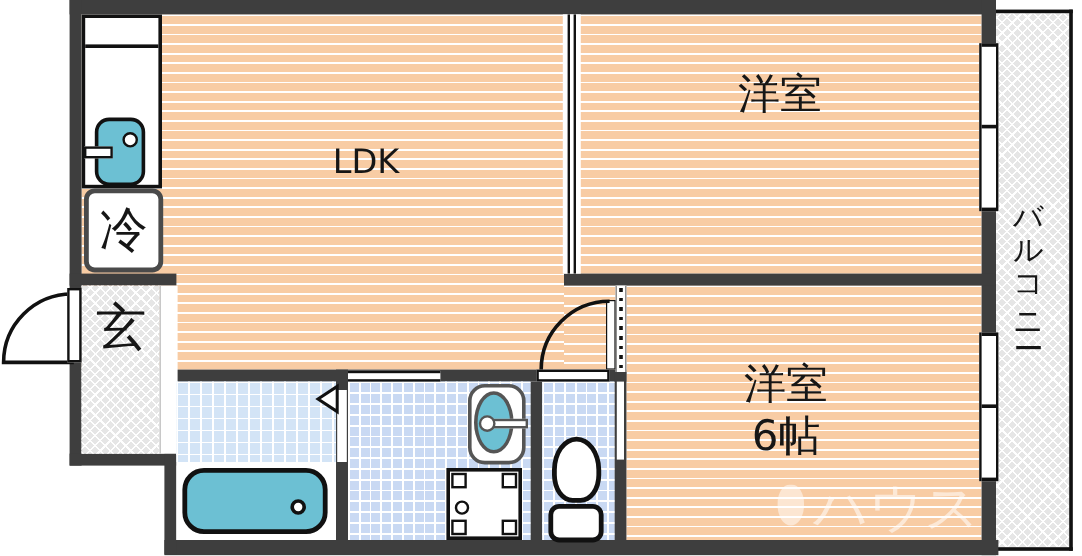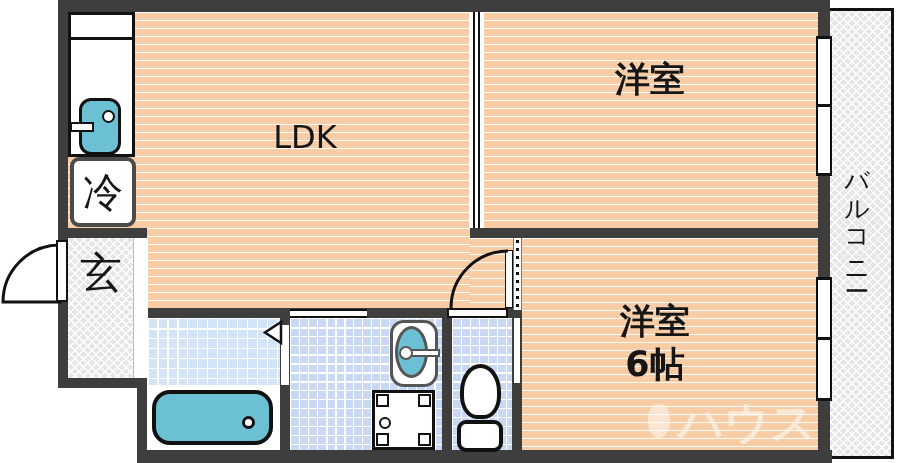--- a/index.html
+++ b/index.html
@@ -15,26 +15,26 @@
   .tileb{background-color:#D3E4F6;
     background-image:repeating-linear-gradient(to right,#fff 0,#fff 1.5px,transparent 1.5px,transparent 10px),
                      repeating-linear-gradient(to bottom,#fff 0,#fff 1.5px,transparent 1.5px,transparent 10px);}
   .tilew{background-color:#C9D9F3;
     background-image:repeating-linear-gradient(to right,#fff 0,#fff 1.5px,transparent 1.5px,transparent 9px),
                      repeating-linear-gradient(to bottom,#fff 0,#fff 1.5px,transparent 1.5px,transparent 9px);}
   .wall{background:#3E3E3E;}
   .white{background:#fff;}
   .rlabel{color:#161616;text-align:center;line-height:1.22;z-index:30;}
   .rlabel span{display:block;}
-  .big{font-size:32px;}
-  .med{font-size:35px;font-weight:bold;}
+  .big{font-size:28px;}
+  .med{font-size:35px;}
   .fix{box-sizing:border-box;position:absolute;}
   svg{position:absolute;overflow:visible;z-index:25;}
   .vtext{writing-mode:vertical-rl;letter-spacing:3px;}
-  .wm{z-index:40;color:rgba(255,255,255,0.55);font-weight:bold;}
+  .wm{z-index:40;color:rgba(255,255,255,0.55);font-weight:normal;}
 </style>
 </head>
 <body>
 
 <div id="plan">
 
   <div class="abs floor" style="left:68px;top:12px;width:402px;height:296px;"></div>
   <div class="abs floor" style="left:470px;top:238px;width:43px;height:70px;"></div>
   <div class="abs floor" style="left:483px;top:12px;width:335px;height:216px;"></div>
   <div class="abs floor" style="left:522px;top:238px;width:296px;height:212px;"></div>

